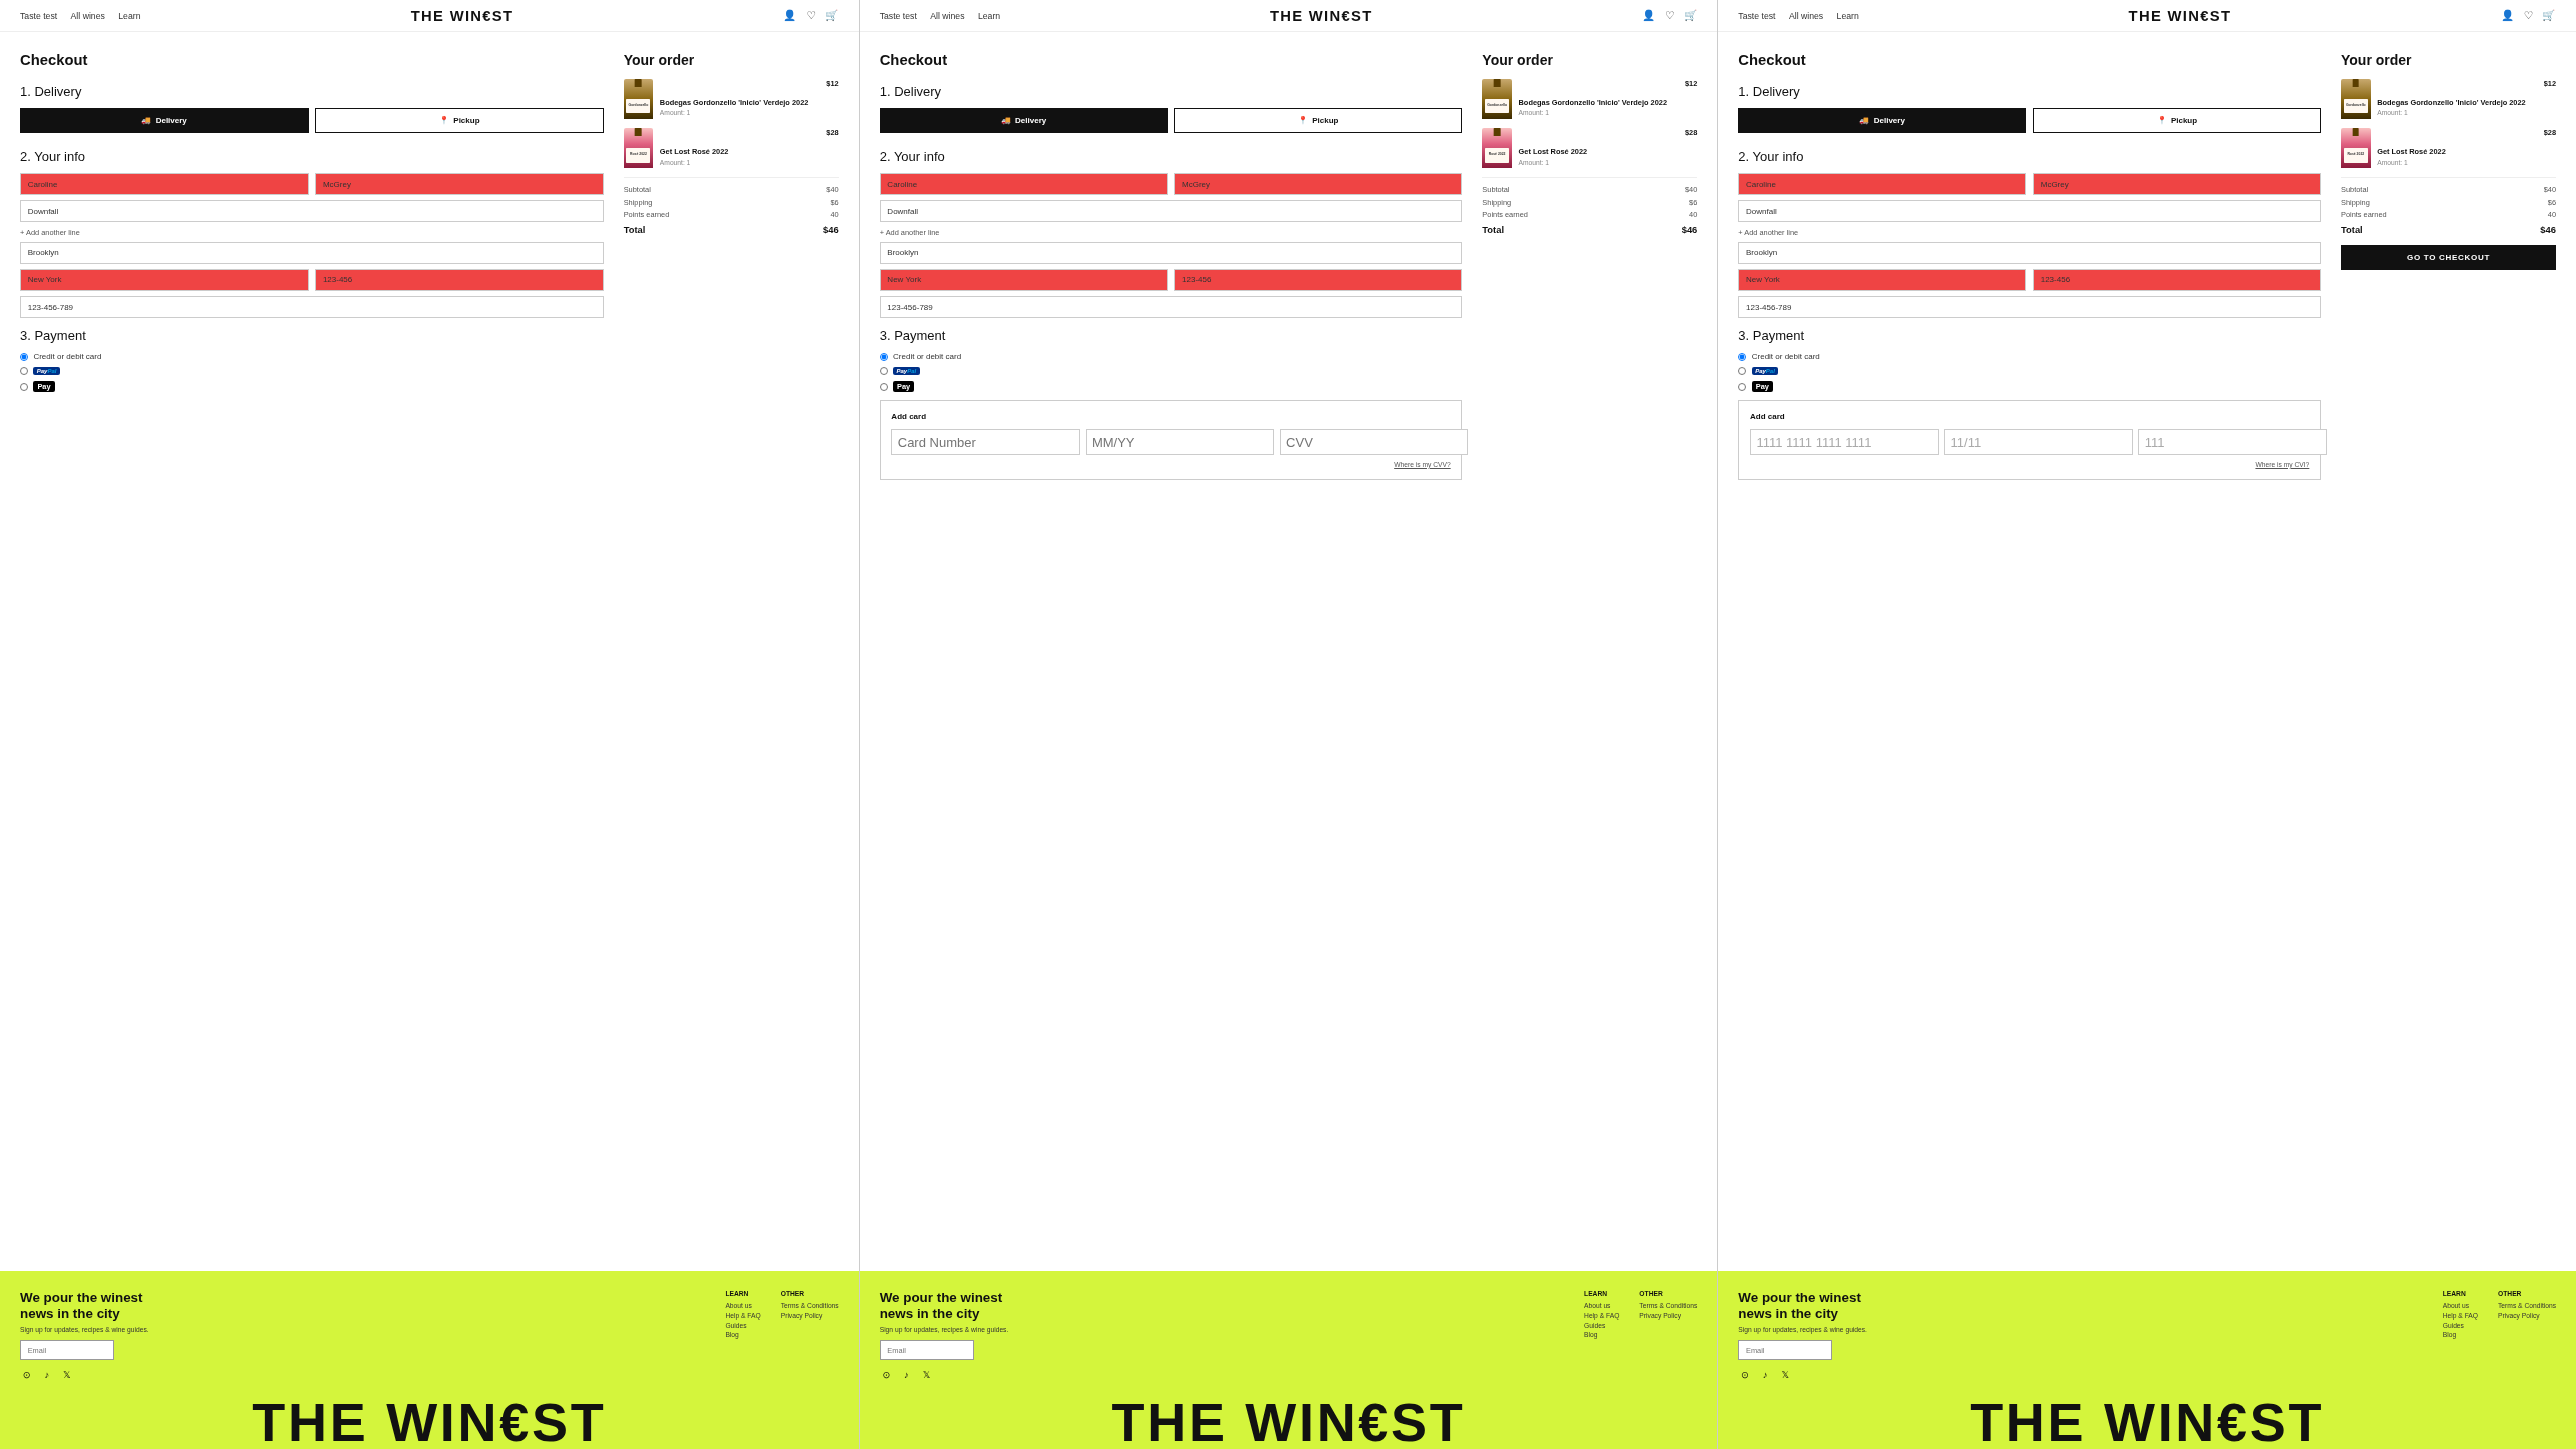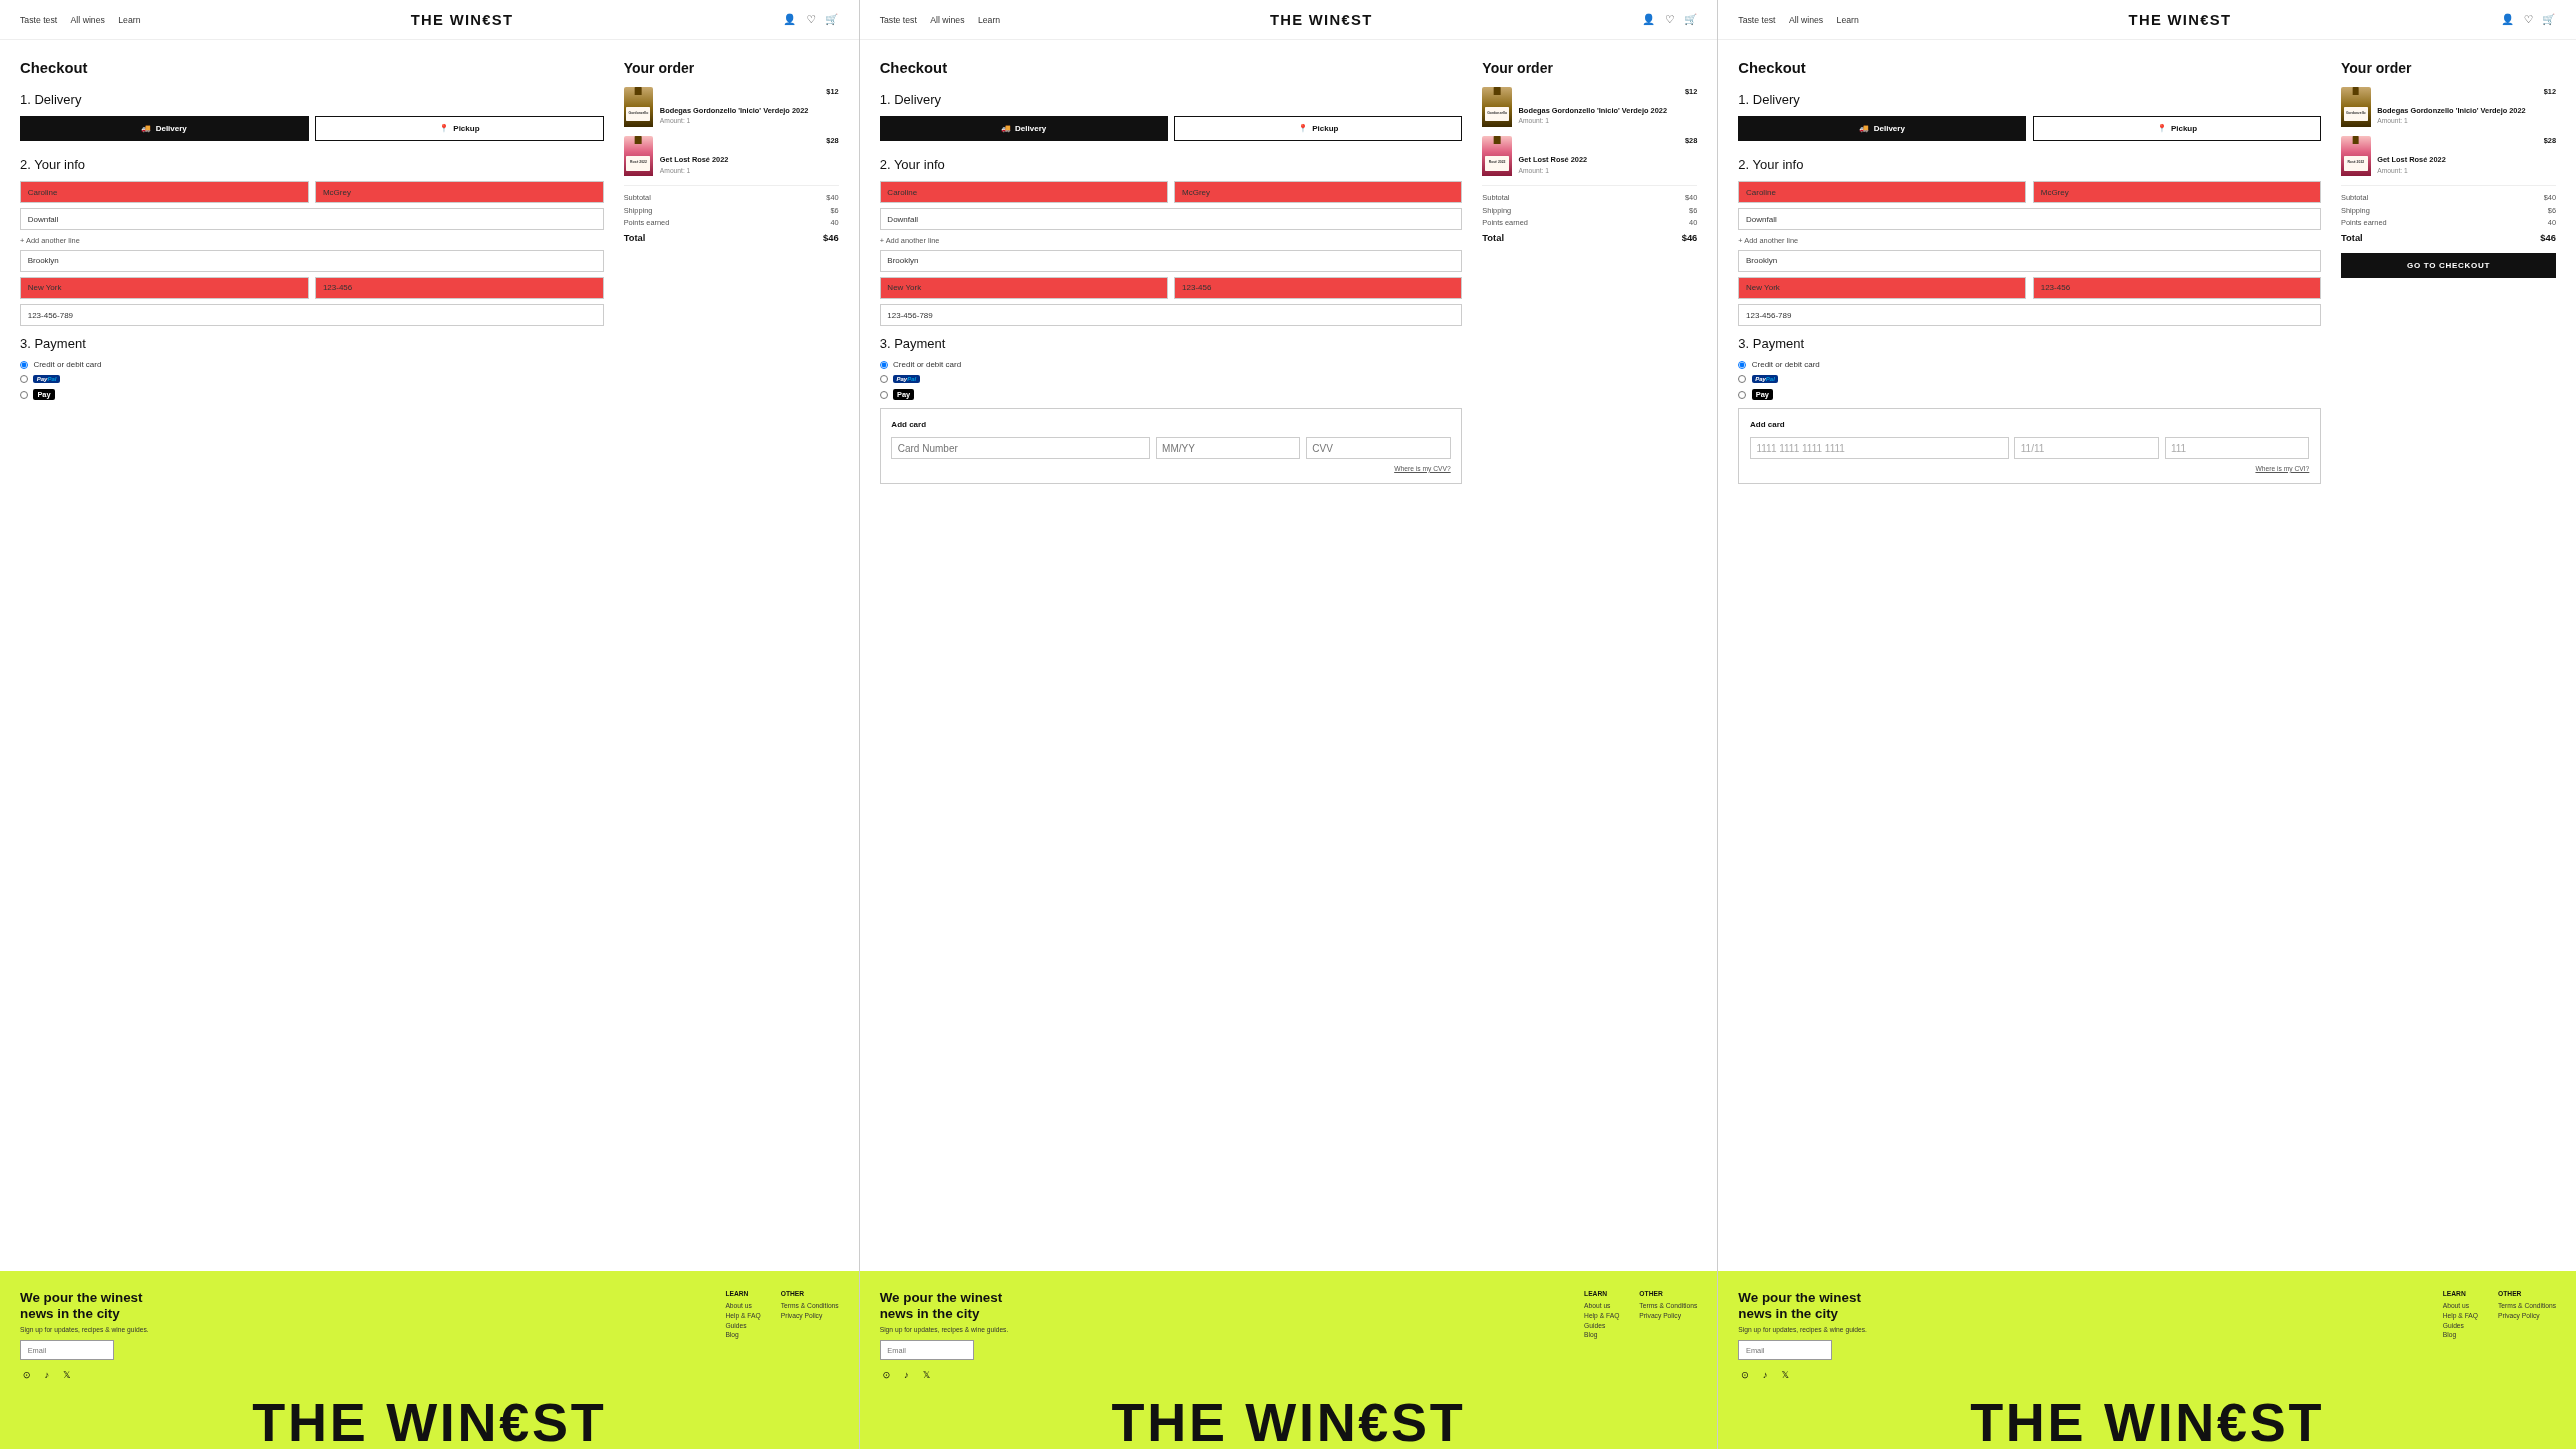--- a/index.html
+++ b/index.html
@@ -25,21 +25,21 @@
     }
 
     
     .nav {
       display: flex;
       align-items: center;
       justify-content: space-between;
       padding: 8px 20px;
       border-bottom: 0.7px solid #eee;
       background: #fff;
-      height: 40px;
+      height: 32px;
     }
     .nav-links {
       display: flex;
       gap: 13.4px;
       align-items: center;
     }
     .nav-link {
       font-size: 8.7px;
       color: #333;
       text-decoration: none;
@@ -226,21 +226,21 @@
 
     .card-inputs {
       display: flex;
       gap: 5.4px;
       margin-bottom: 5.4px;
     }
 
     .card-input {
       flex: 1;
       padding: 4.7px 5.4px;
-      font-size: 10px;
+      font-size: 13px;
       border: 0.7px solid #ccc;
       color: #aaa;
       outline: none;
     }
 
     .card-number-input {
       flex: 2;
     }
 
     .cvv-link {

